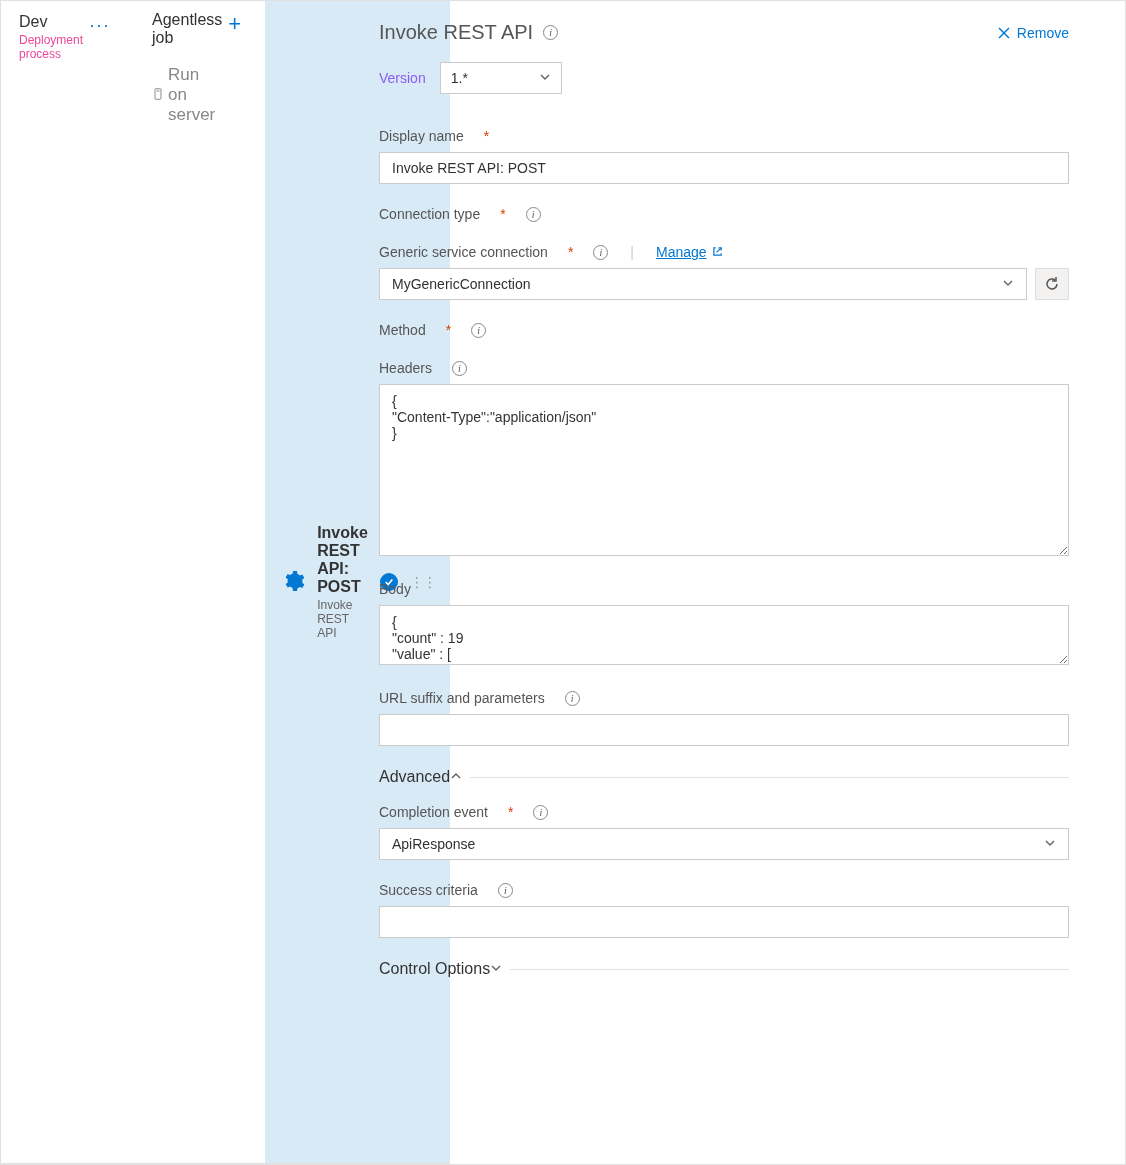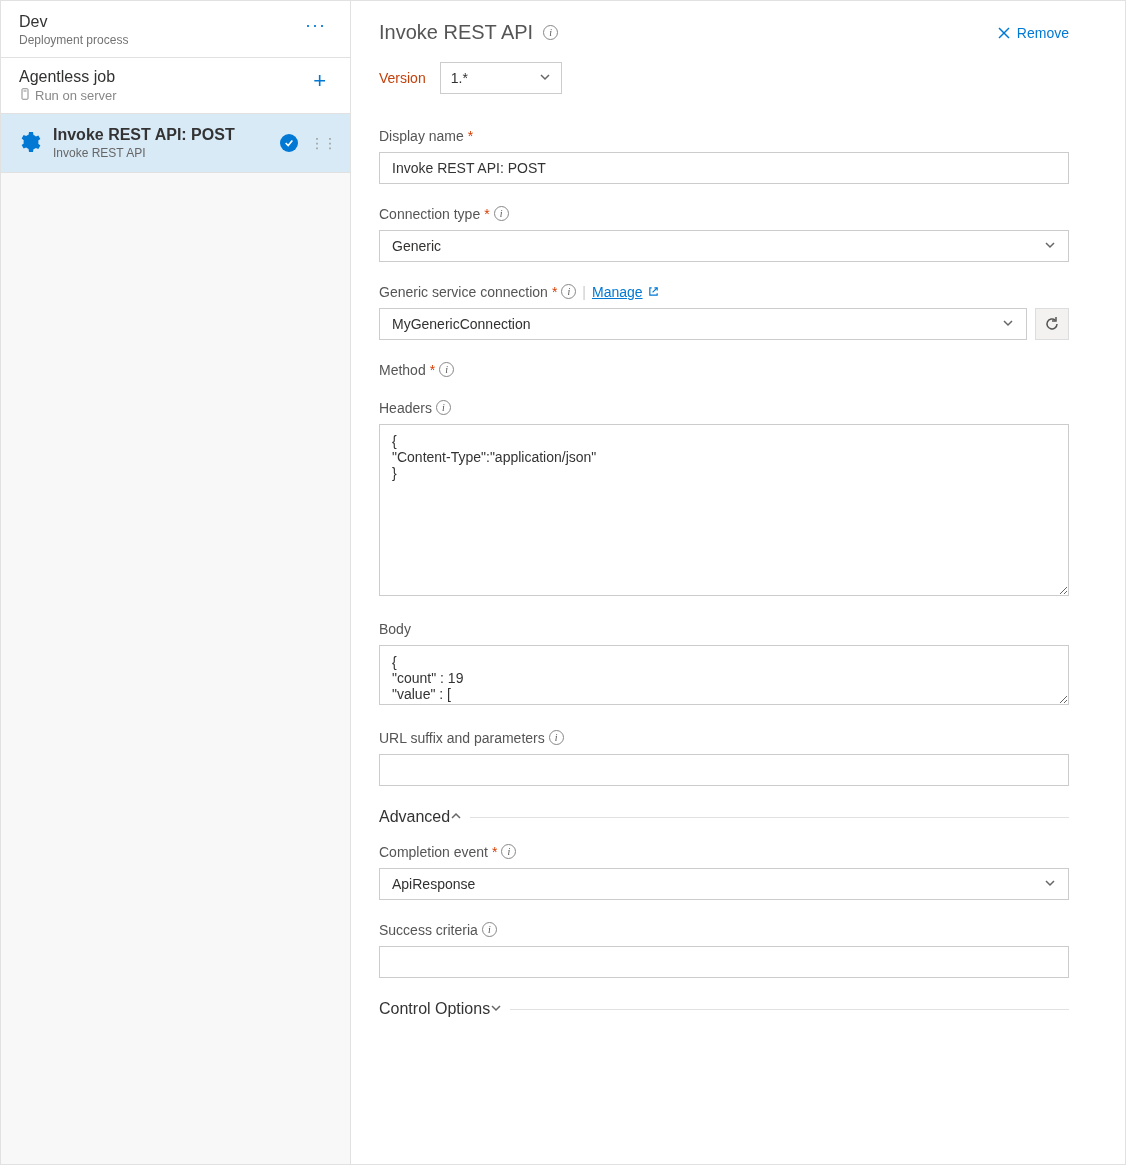--- a/index.html
+++ b/index.html
@@ -15,49 +15,48 @@
     width: 1126px;
     height: 1165px;
     border: 1px solid #e1e1e1;
   }
   
   .sidebar {
     width: 350px;
     border-right: 1px solid #e1e1e1;
     background: #f8f8f8;
     display: flex;
-    flex-direction: column;
   }
   .stage-header {
     background: #fff;
     padding: 12px 18px 10px;
     border-bottom: 1px solid #e1e1e1;
     display: flex;
     align-items: flex-start;
     justify-content: space-between;
   }
   .stage-title { font-size: 16px; font-weight: 400; color: #333; }
-  .stage-sub { font-size: 12px; color: #737373; margin-top: 2px; }
+  .stage-sub { font-size: 12px; color: #ec4899; margin-top: 2px; }
   .more-btn {
     color: #0078d4;
     font-size: 18px;
     letter-spacing: 1px;
     cursor: pointer;
     padding: 2px 6px;
   }
   .job-row {
     background: #fff;
     padding: 10px 18px;
     border-bottom: 1px solid #e1e1e1;
     display: flex;
     align-items: flex-start;
     justify-content: space-between;
   }
   .job-title { font-size: 16px; font-weight: 400; }
-  .job-sub { font-size: 13px; color: #888; margin-top: 2px; display: flex; align-items: center; gap: 4px; }
+  .job-sub { font-size: 17px; color: #888; margin-top: 18px; display: flex; align-items: center; gap: 4px; }
   .plus-btn {
     color: #0078d4;
     font-size: 22px;
     font-weight: 300;
     cursor: pointer;
     line-height: 1;
     padding: 2px 6px;
   }
   .task-row {
     background: #d9eaf7;
@@ -108,41 +107,41 @@
     cursor: pointer;
   }
   .remove-btn svg { width: 14px; height: 14px; }
 
   .version-row {
     display: flex;
     align-items: center;
     gap: 14px;
     margin-bottom: 34px;
   }
-  .version-label { color: #c2410c; font-size: 14px; }
+  .version-label { color: #8b5cf6; font-size: 14px; }
   .version-select {
     width: 122px; height: 32px;
     border: 1px solid #ccc;
     padding: 0 10px;
     font-size: 14px;
     background: #fff;
     display: flex;
     align-items: center;
     justify-content: space-between;
     cursor: pointer;
   }
 
   .field { margin-bottom: 22px; }
   .field-label {
     font-size: 14px;
     color: #555;
     margin-bottom: 8px;
     display: flex;
-    align-items: flex-start;
-    gap: 4px;
+    align-items: center;
+    gap: 20px;
   }
   .req { color: #d83b01; }
   .info-icon {
     width: 15px; height: 15px;
     border: 1px solid #888;
     border-radius: 50%;
     display: inline-flex;
     align-items: center;
     justify-content: center;
     font-size: 10px;
@@ -309,28 +308,20 @@
         <span class="req">*</span>
       </div>
       <input class="text-input" value="Invoke REST API: POST" style="">
     </div>
 
     <div class="field">
       <div class="field-label">
         <span>Connection type</span>
         <span class="req">*</span>
         <span class="info-icon">i</span>
-      </div>
-      <div class="select-input">
-        <span>Generic</span>
-        <span class="chevron">
-          <svg viewBox="0 0 12 12" fill="none" stroke="#666" stroke-width="1.5">
-              <polyline points="2,4 6,8 10,4"></polyline>
-            </svg>
-        </span>
       </div>
     </div>
 
     <div class="field">
       <div class="field-label">
         <span>Generic service connection</span>
         <span class="req">*</span>
         <span class="info-icon">i</span>
         <span class="pipe">|</span>
         <span class="manage-link">

